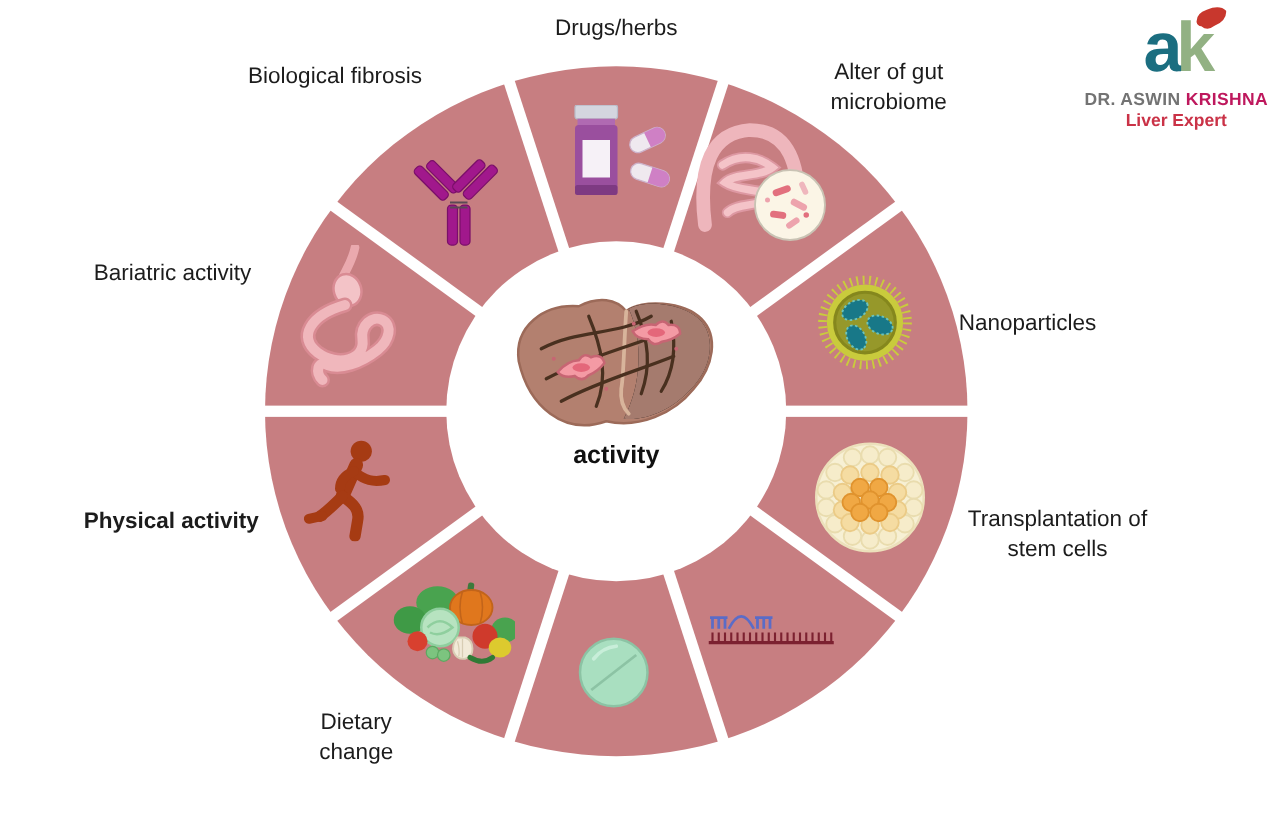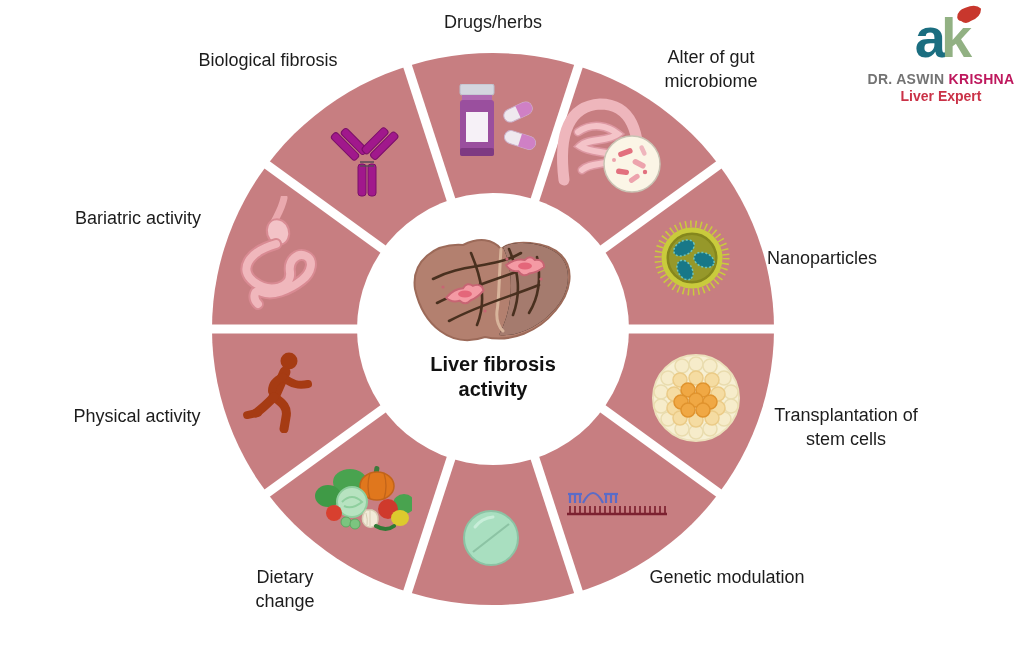--- a/index.html
+++ b/index.html
@@ -7,21 +7,21 @@
           font-family:"Liberation Sans","DejaVu Sans",sans-serif;}
   .ring{position:absolute;left:0;top:0;}
   .seg-label{position:absolute;font-size:18px;line-height:24px;color:#1c1c1c;text-align:center;}
   .lbl-drugs{left:403px;top:10px;width:180px;}
   .lbl-gut{left:641px;top:45px;width:140px;}
   .lbl-nano{left:732px;top:221px;width:180px;margin-top:25px;}
   .lbl-stem{left:756px;top:403px;width:180px;}
   .lbl-genetic{left:637px;top:565px;width:180px;}
   .lbl-dsupp{left:418px;top:617px;width:150px;}
   .lbl-dchange{left:225px;top:565px;width:120px;}
-  .lbl-phys{left:47px;top:404px;width:180px;}
+  .lbl-phys{left:47px;top:404px;width:180px;font-weight:bold;}
   .lbl-bari{left:48px;top:206px;width:180px;}
   .lbl-bio{left:178px;top:48px;width:180px;}
   .center-title{position:absolute;left:393px;top:352px;width:200px;text-align:center;
                 font-size:20px;line-height:25px;font-weight:bold;color:#111;}
   .icon{position:absolute;}
   .icon-drugs{left:448px;top:84px;}
   .icon-antibody{left:322px;top:118px;}
   .icon-gut{left:548px;top:92px;}
   .icon-nano{left:652px;top:218px;}
   .icon-stem{left:650px;top:352px;}
@@ -94,21 +94,20 @@
           <circle cx="-50" cy="-10" r="1.6" fill="#c76573"></circle>
           <circle cx="-8" cy="14" r="1.6" fill="#c76573"></circle>
           <circle cx="14" cy="-38" r="1.6" fill="#c76573"></circle>
           <circle cx="48" cy="-18" r="1.6" fill="#c76573"></circle>
         </g>
       </g>
     </svg>
   </div>
 
   <div class="center-title">
-    <div>Liver fibrosis</div>
     <div>activity</div>
   </div>
 
   <div class="icon icon-drugs">
     <svg width="95" height="78" viewBox="0 0 95 78">
       <rect x="12" y="0" width="34" height="11" rx="2" fill="#d4d6df" stroke="#b9bcc9"></rect>
       <rect x="14" y="11" width="30" height="6" fill="#b06ab2"></rect>
       <rect x="12" y="16" width="34" height="56" rx="3" fill="#9a4f9e"></rect>
       <rect x="18" y="28" width="22" height="30" fill="#f6f1f7"></rect>
       <rect x="12" y="64" width="34" height="8" rx="2" fill="#7e3a82"></rect>
@@ -307,21 +306,20 @@
         <path d="M48,48 C20,56 10,74 26,86 C42,98 64,92 62,76 C60,64 70,56 78,60 C86,64 84,76 74,84 C60,95 44,100 34,96 C26,92 24,102 30,108" stroke="#d98b93" stroke-width="12"></path>
         <path d="M48,48 C20,56 10,74 26,86 C42,98 64,92 62,76 C60,64 70,56 78,60 C86,64 84,76 74,84 C60,95 44,100 34,96 C26,92 24,102 30,108" stroke="#f0b7bc" stroke-width="8"></path>
       </g>
     </svg>
   </div>
 
   <div class="seg-label lbl-drugs">Drugs/herbs</div>
   <div class="seg-label lbl-gut">Alter of gut microbiome</div>
   <div class="seg-label lbl-nano">Nanoparticles</div>
   <div class="seg-label lbl-stem">Transplantation of stem cells</div>
-  <div class="seg-label lbl-genetic">Genetic modulation</div>
   <div class="seg-label lbl-dchange">Dietary change</div>
   <div class="seg-label lbl-phys">Physical activity</div>
   <div class="seg-label lbl-bari">Bariatric activity</div>
   <div class="seg-label lbl-bio">Biological fibrosis</div>
 
   <div class="logo">
     <div class="logo-mark">
       <span class="mark-a">a</span><span class="mark-k">k</span>
       <svg class="logo-liver" width="28" height="22" viewBox="0 0 28 22">
         <path d="M1,10 Q2,3 11,2 Q22,0 26,6 Q25,14 14,16 Q8,19 4,14 Q1,13 1,10 Z" fill="#c8372d" transform="rotate(-12 14 10)"></path>

